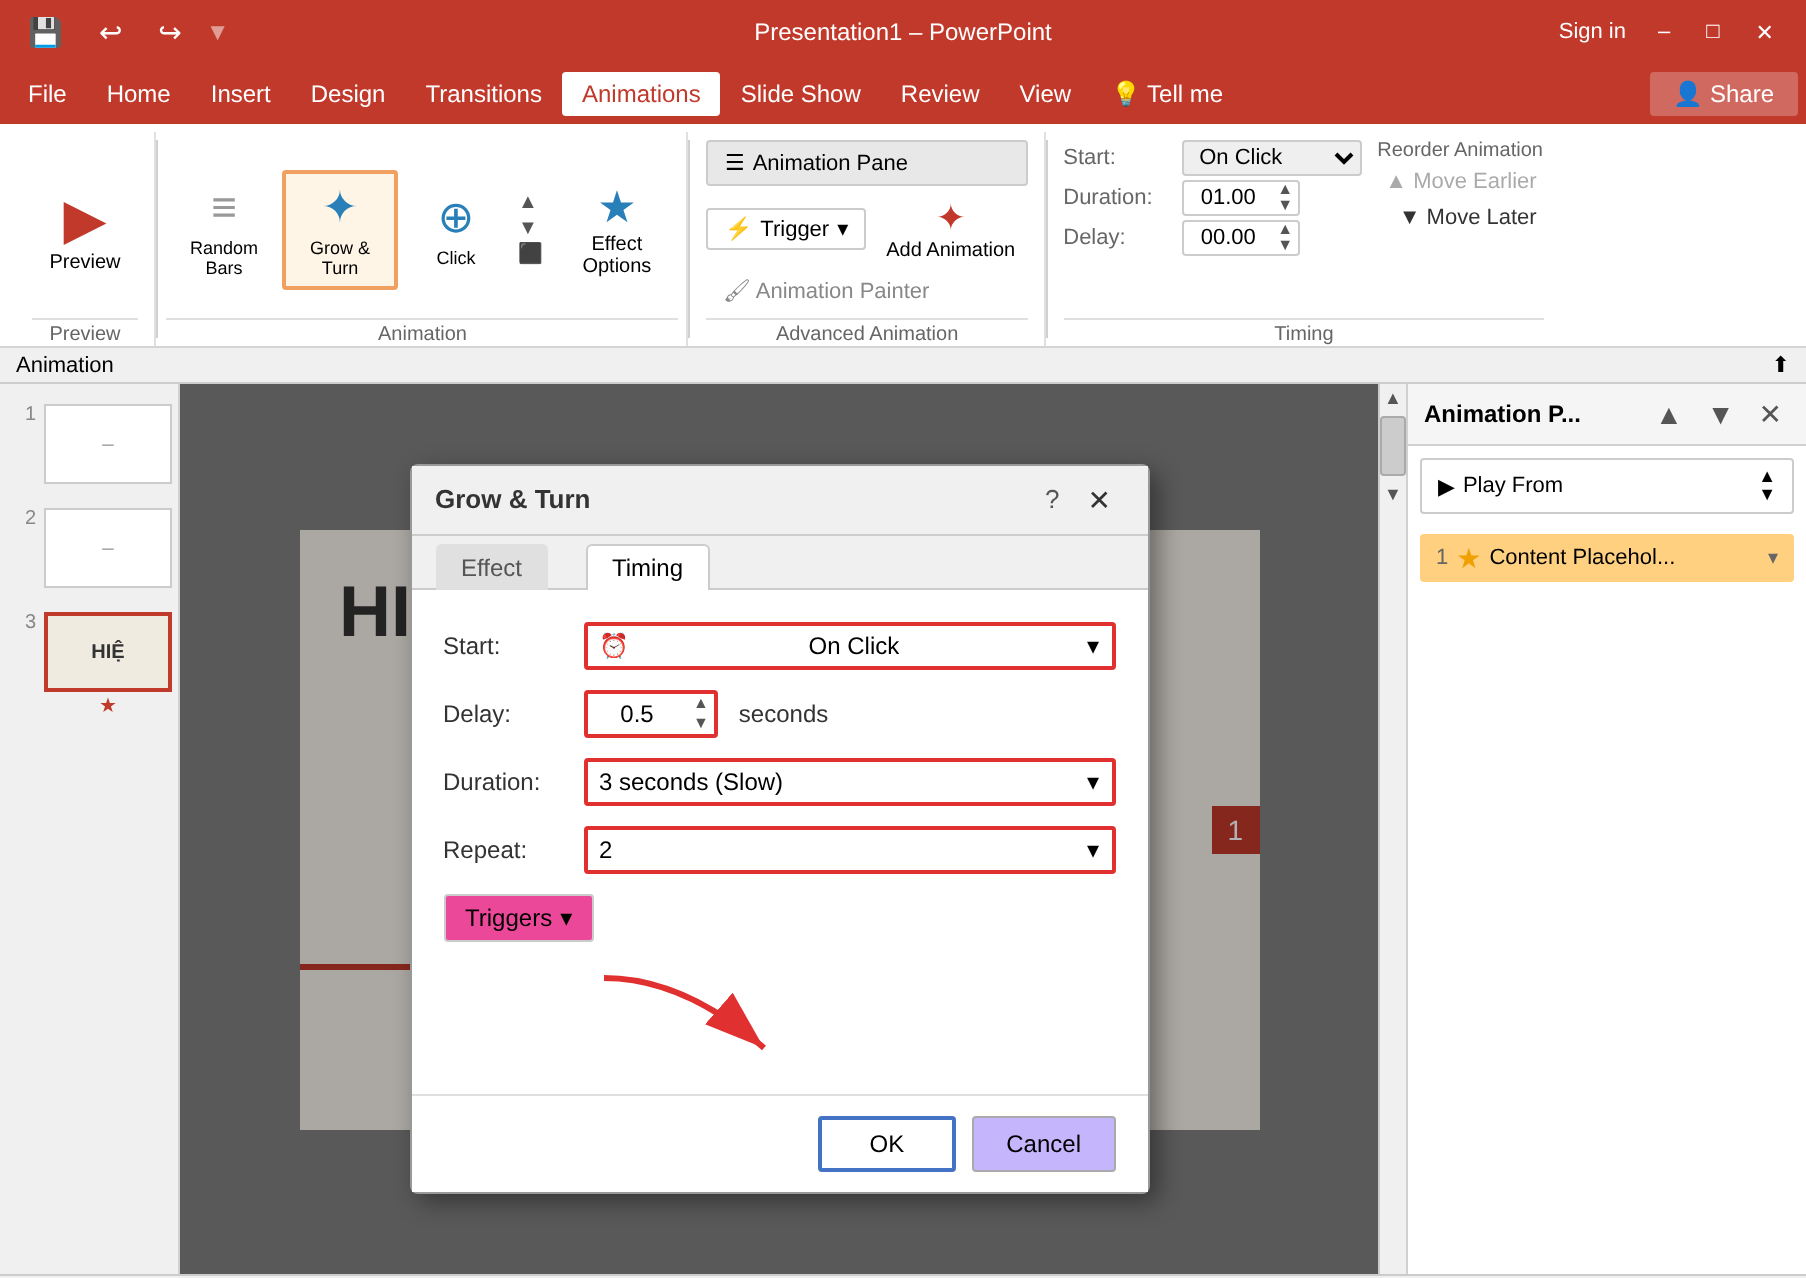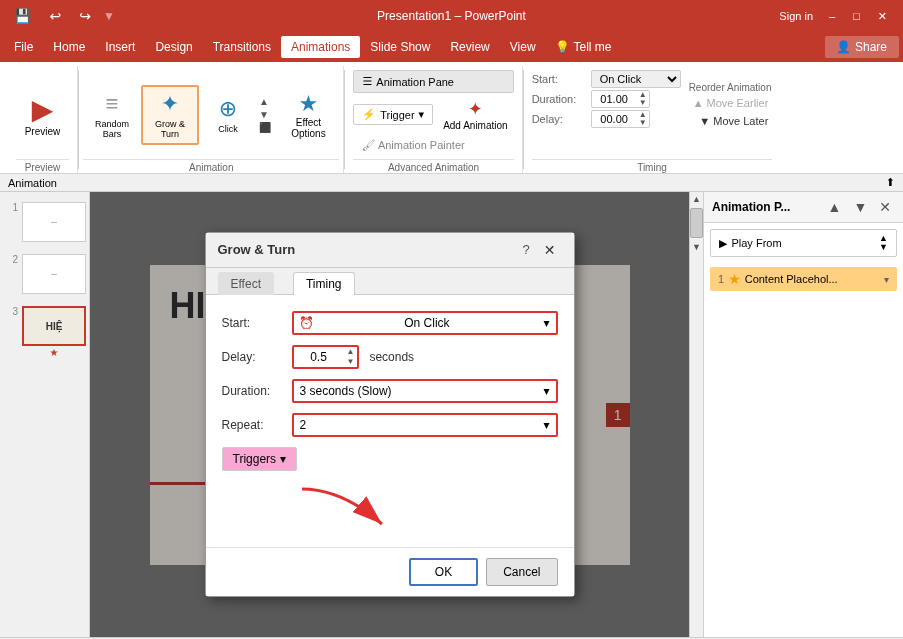--- a/index.html
+++ b/index.html
@@ -435,21 +435,21 @@
     .sp-btn { font-size: 8px; line-height: 1.3; padding: 0 3px; cursor: pointer; color: #555; }
     .seconds-label { font-size: 12px; color: #333; margin-left: 6px; }
     .checkbox-row {
       display: flex;
       align-items: center;
       gap: 6px;
       margin: 8px 0;
       font-size: 12px;
     }
     .triggers-btn {
-      background: #f9a8d4;
+      background: #ec4899;
       border: 1px solid #ccc;
       border-radius: 2px;
       padding: 4px 10px;
       font-size: 12px;
       cursor: pointer;
       display: flex;
       align-items: flex-end;
       gap: 4px;
     }
     .modal-footer {
@@ -463,21 +463,21 @@
     .ok-btn {
       background: white;
       border: 2px solid #4472c4;
       border-radius: 2px;
       padding: 5px 24px;
       font-size: 12px;
       cursor: pointer;
       font-weight: 500;
     }
     .cancel-btn {
-      background: #e5e5e5;
+      background: #c4b5fd;
       border: 1px solid #aaa;
       border-radius: 2px;
       padding: 5px 16px;
       font-size: 12px;
       cursor: pointer;
     }
 
     
     .slide-scrollbar {
       width: 14px;
@@ -631,21 +631,21 @@
           <div class="timing-spinner">
             <input type="text" value="00.00" style="">
             <div class="spinner-arrows">
               <span class="spinner-arrow">▲</span>
               <span class="spinner-arrow">▼</span>
             </div>
           </div>
         </div>
       </div>
       <div style="display:flex;flex-direction:column;gap:2px;">
-        <span style="font-size:10px;color:#666;margin-top:12px;">Reorder Animation</span>
+        <span style="font-size:10px;color:#666;">Reorder Animation</span>
         <span class="reorder-btn" style="color:#aaa;">▲ <span>Move Earlier</span></span>
         <span class="reorder-btn active-btn">▼ <span>Move Later</span></span>
       </div>
     </div>
     <div class="ribbon-section-label">Timing</div>
   </div>
 </div>
 
 <div class="slide-panel-label">
   <span>Animation</span>

